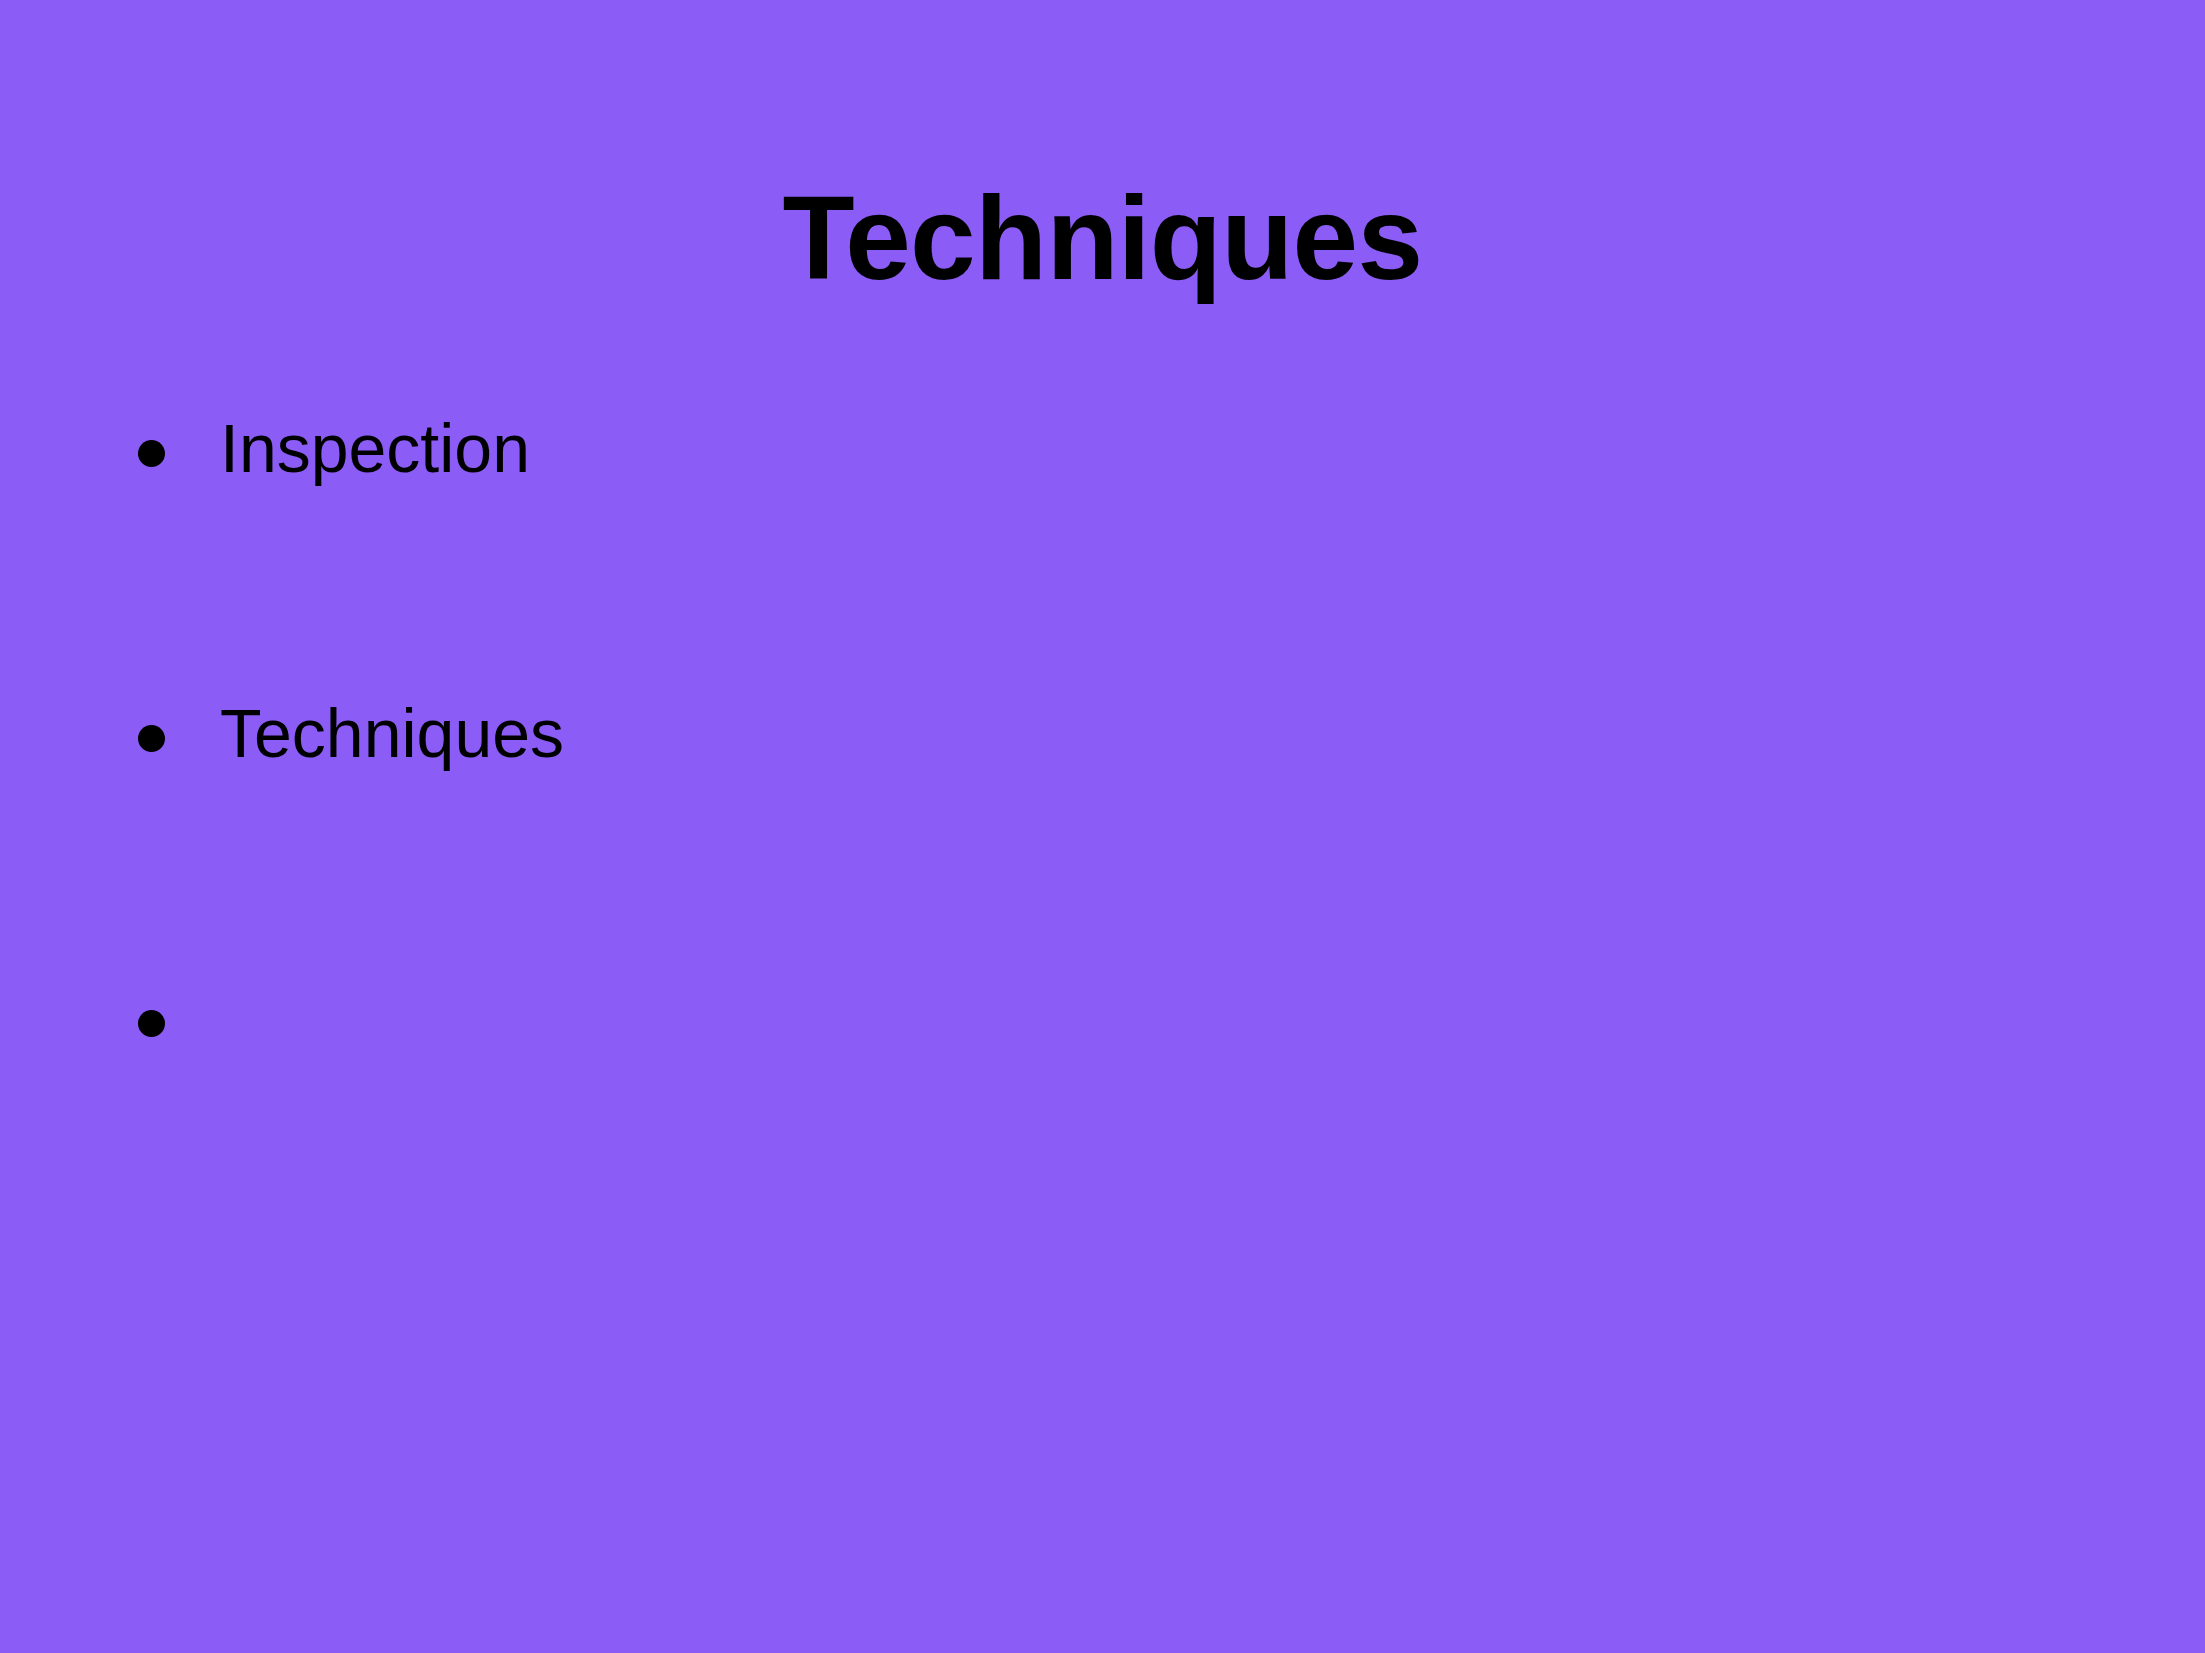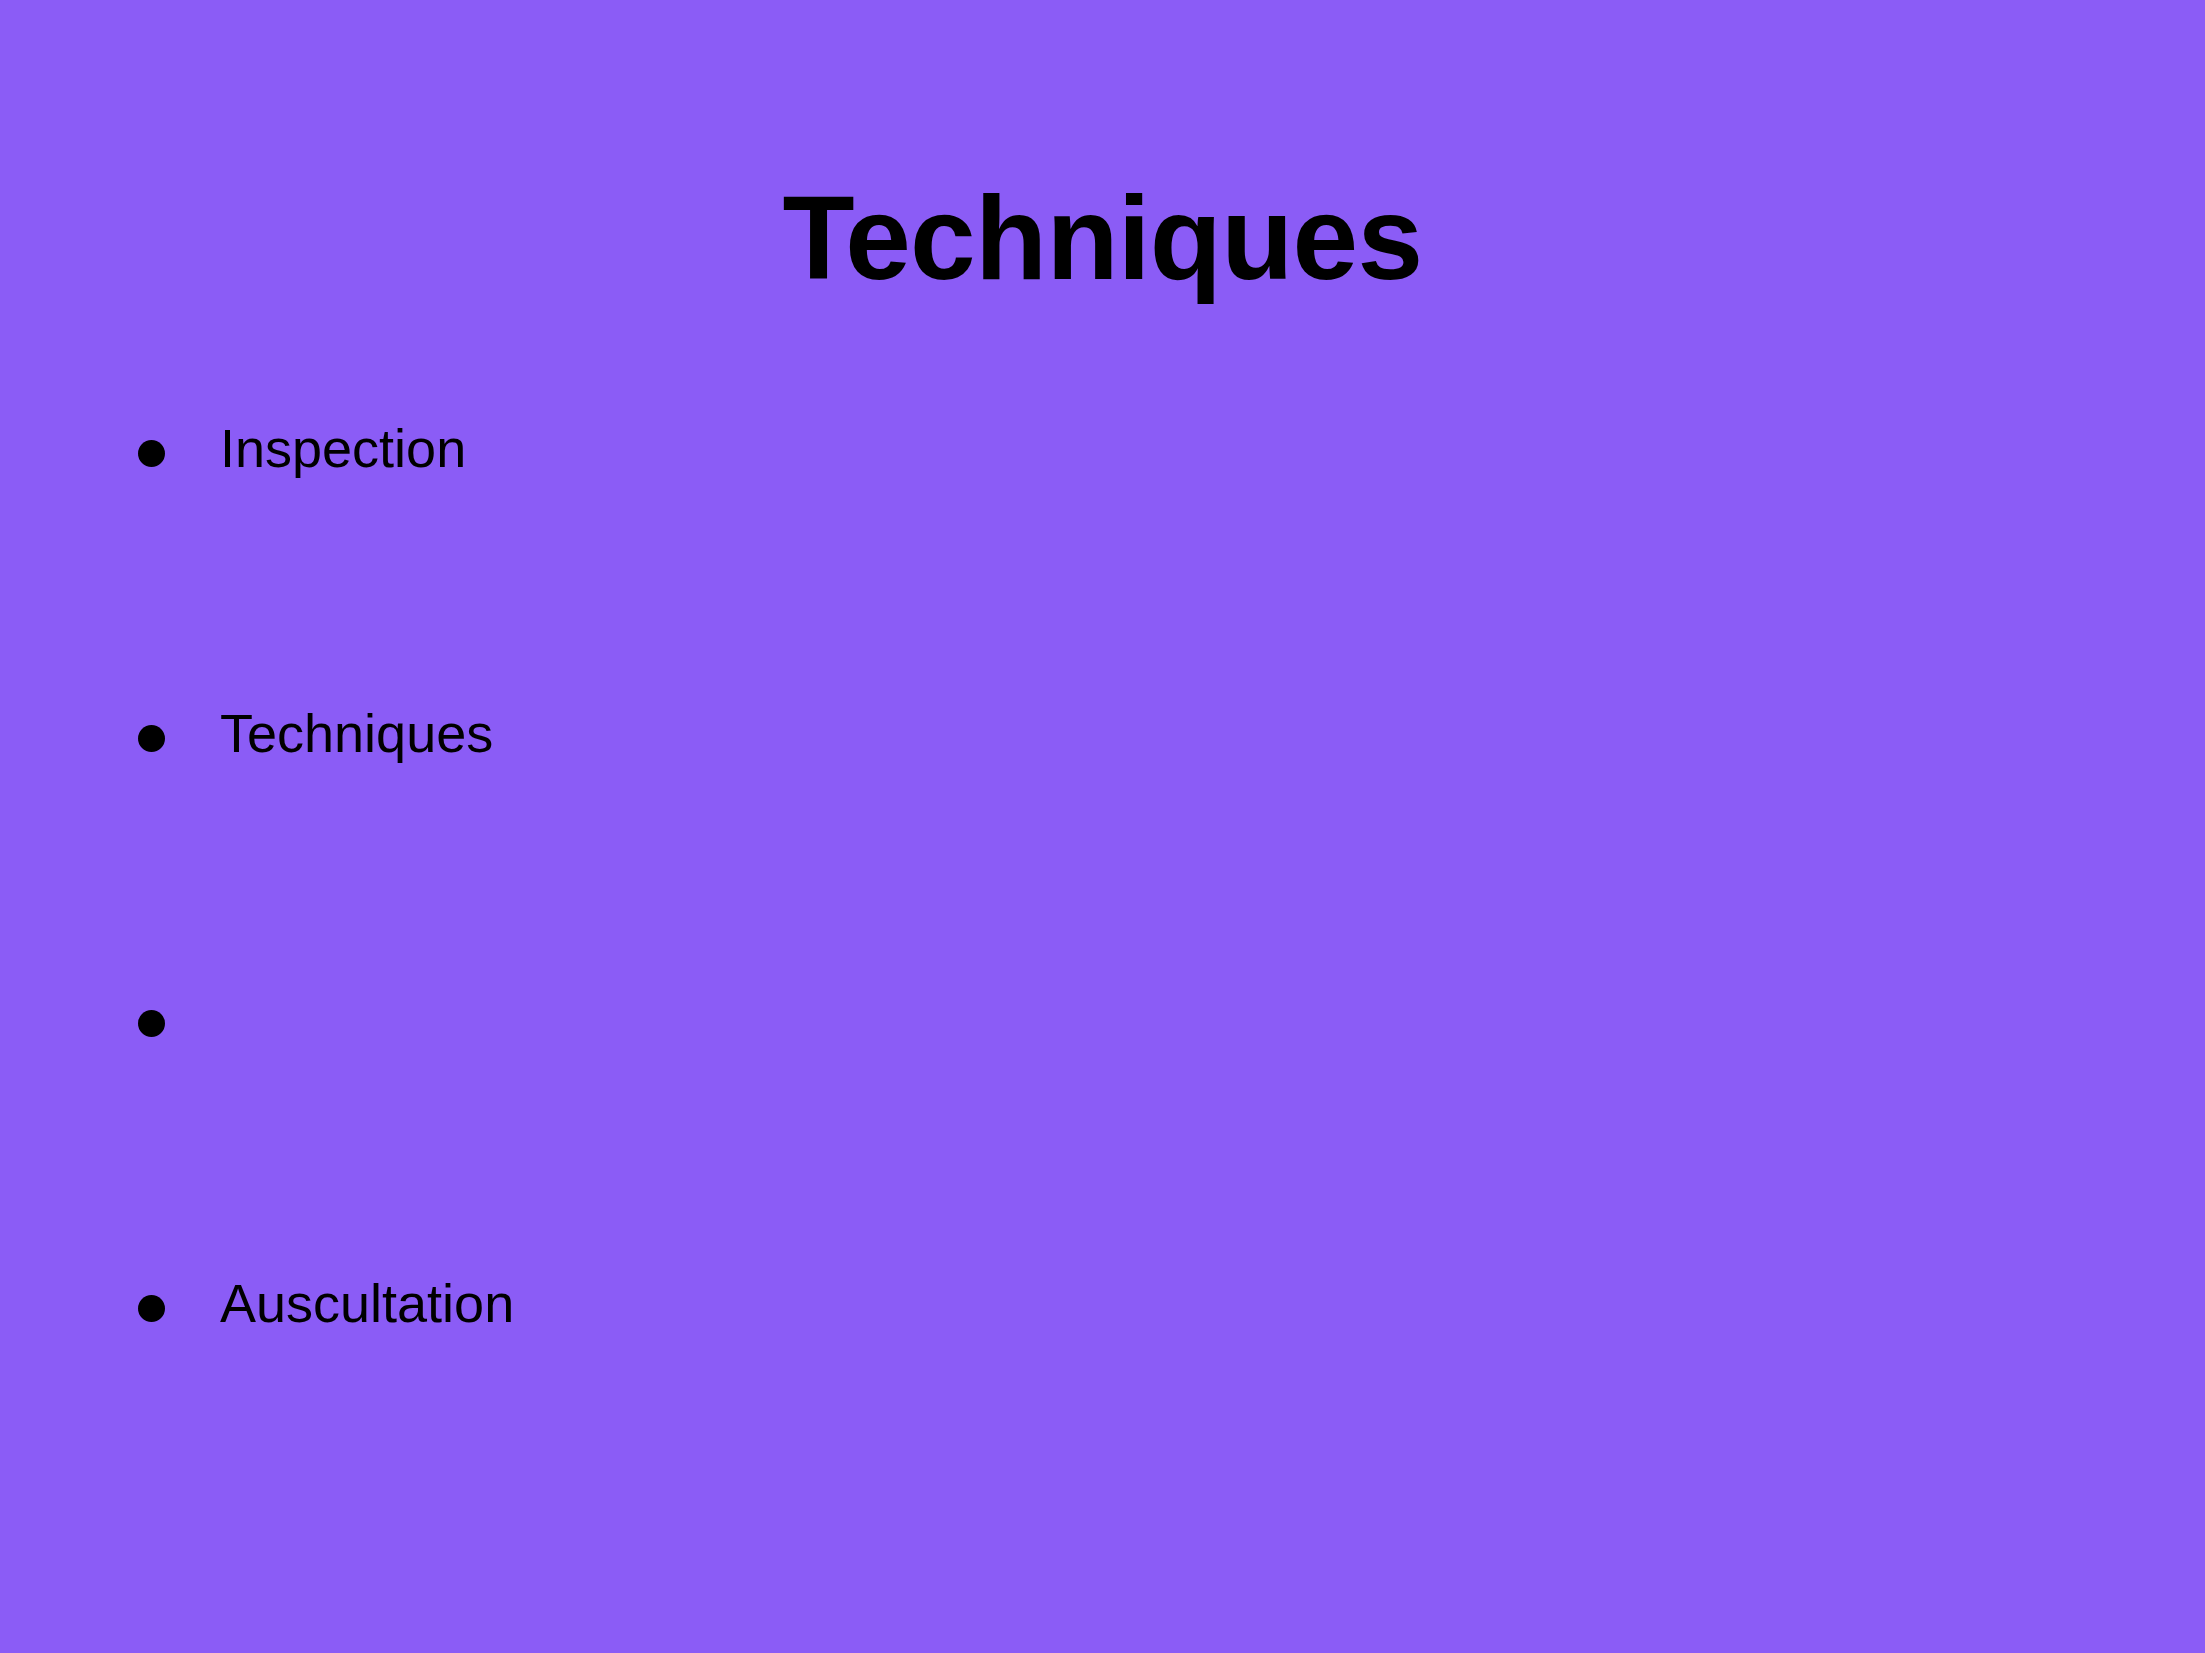--- a/index.html
+++ b/index.html
@@ -56,21 +56,21 @@
     top: 46px;
     width: 27px;
     height: 27px;
     border-radius: 50%;
     background: #000000;
   }
   .bullet-text {
     display: block;
     font-family: "Liberation Sans", "DejaVu Sans", sans-serif;
     font-weight: 400;
-    font-size: 54px;
+    font-size: 68px;
     line-height: 109px;
     color: #000000;
     white-space: nowrap;
   }
 </style>
 </head>
 <body>
 
 <div id="slide">
 
@@ -85,21 +85,17 @@
 
     <li class="bullet-item">
       <span class="bullet-marker"></span>
       <span class="bullet-text">Techniques</span>
     </li>
 
     <li class="bullet-item">
       <span class="bullet-marker"></span>
     </li>
 
-    <li class="bullet-item">
-      <span class="bullet-marker"></span>
-      <span class="bullet-text">Auscultation</span>
-    </li>
 
   </ul>
 
 </div>
 
 
 </body></html>

